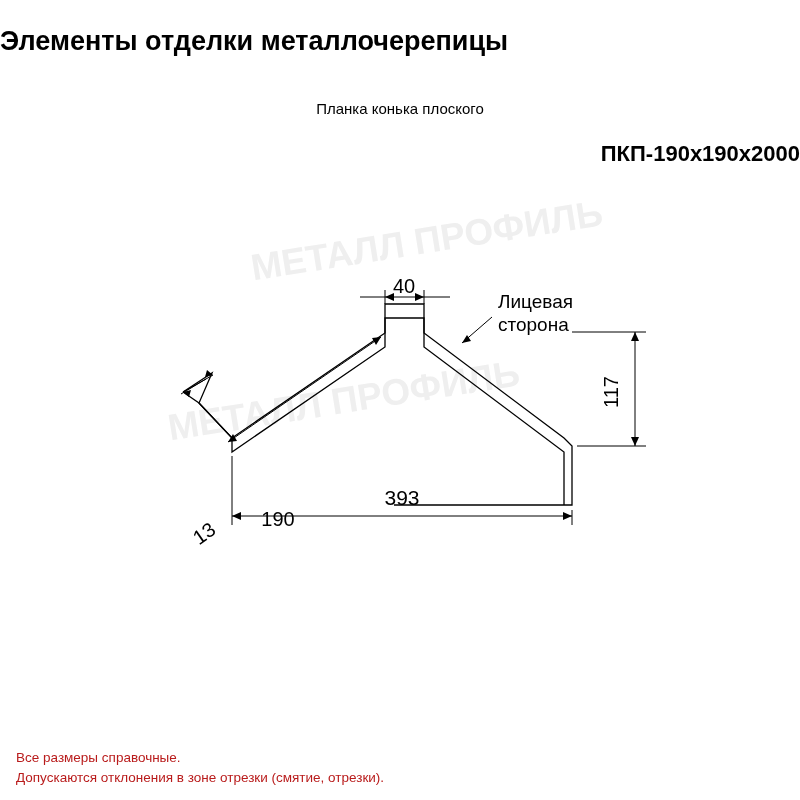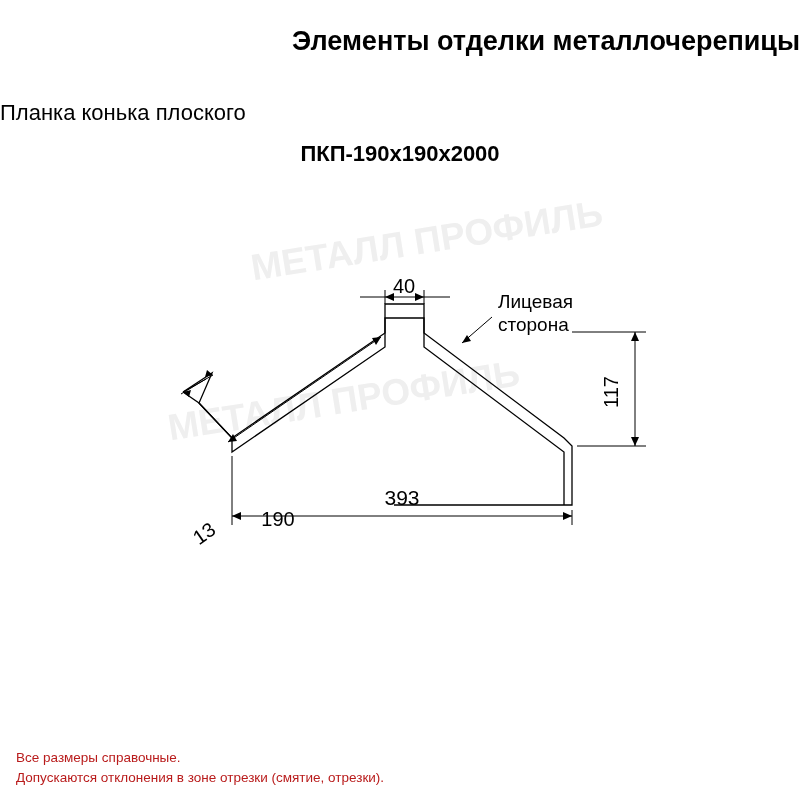--- a/index.html
+++ b/index.html
@@ -19,42 +19,43 @@
   .page {
     position: absolute;
     inset: 0;
   }
 
   .title-main {
     position: absolute;
     top: 26px;
     left: 0;
     width: 800px;
-    text-align: right;
+    text-align: left;
     font-size: 27px;
     font-weight: bold;
     letter-spacing: 0px;
     color: #000;
   }
 
   .title-sub1 {
     position: absolute;
     top: 100px;
     left: 0;
     width: 800px;
-    font-size: 22px;
+    text-align: center;
+    font-size: 15px;
     color: #000;
   }
 
   .title-sub2 {
     position: absolute;
     top: 141px;
     left: 0;
     width: 800px;
-    text-align: center;
+    text-align: right;
     font-size: 22px;
     font-weight: bold;
     color: #000;
   }
 
   .drawing {
     position: absolute;
     top: 180px;
     left: 0;
     width: 800px;

